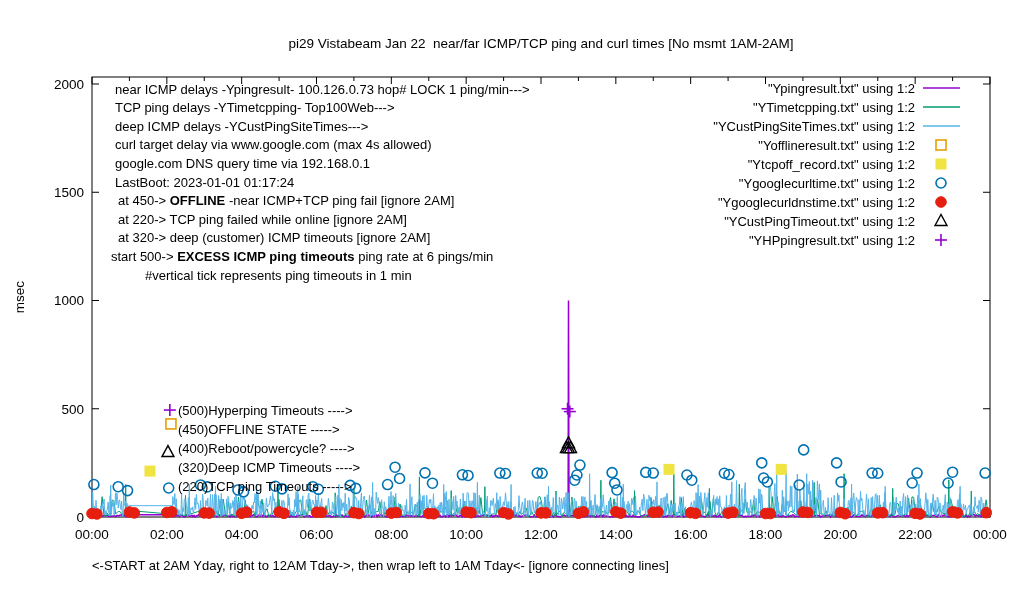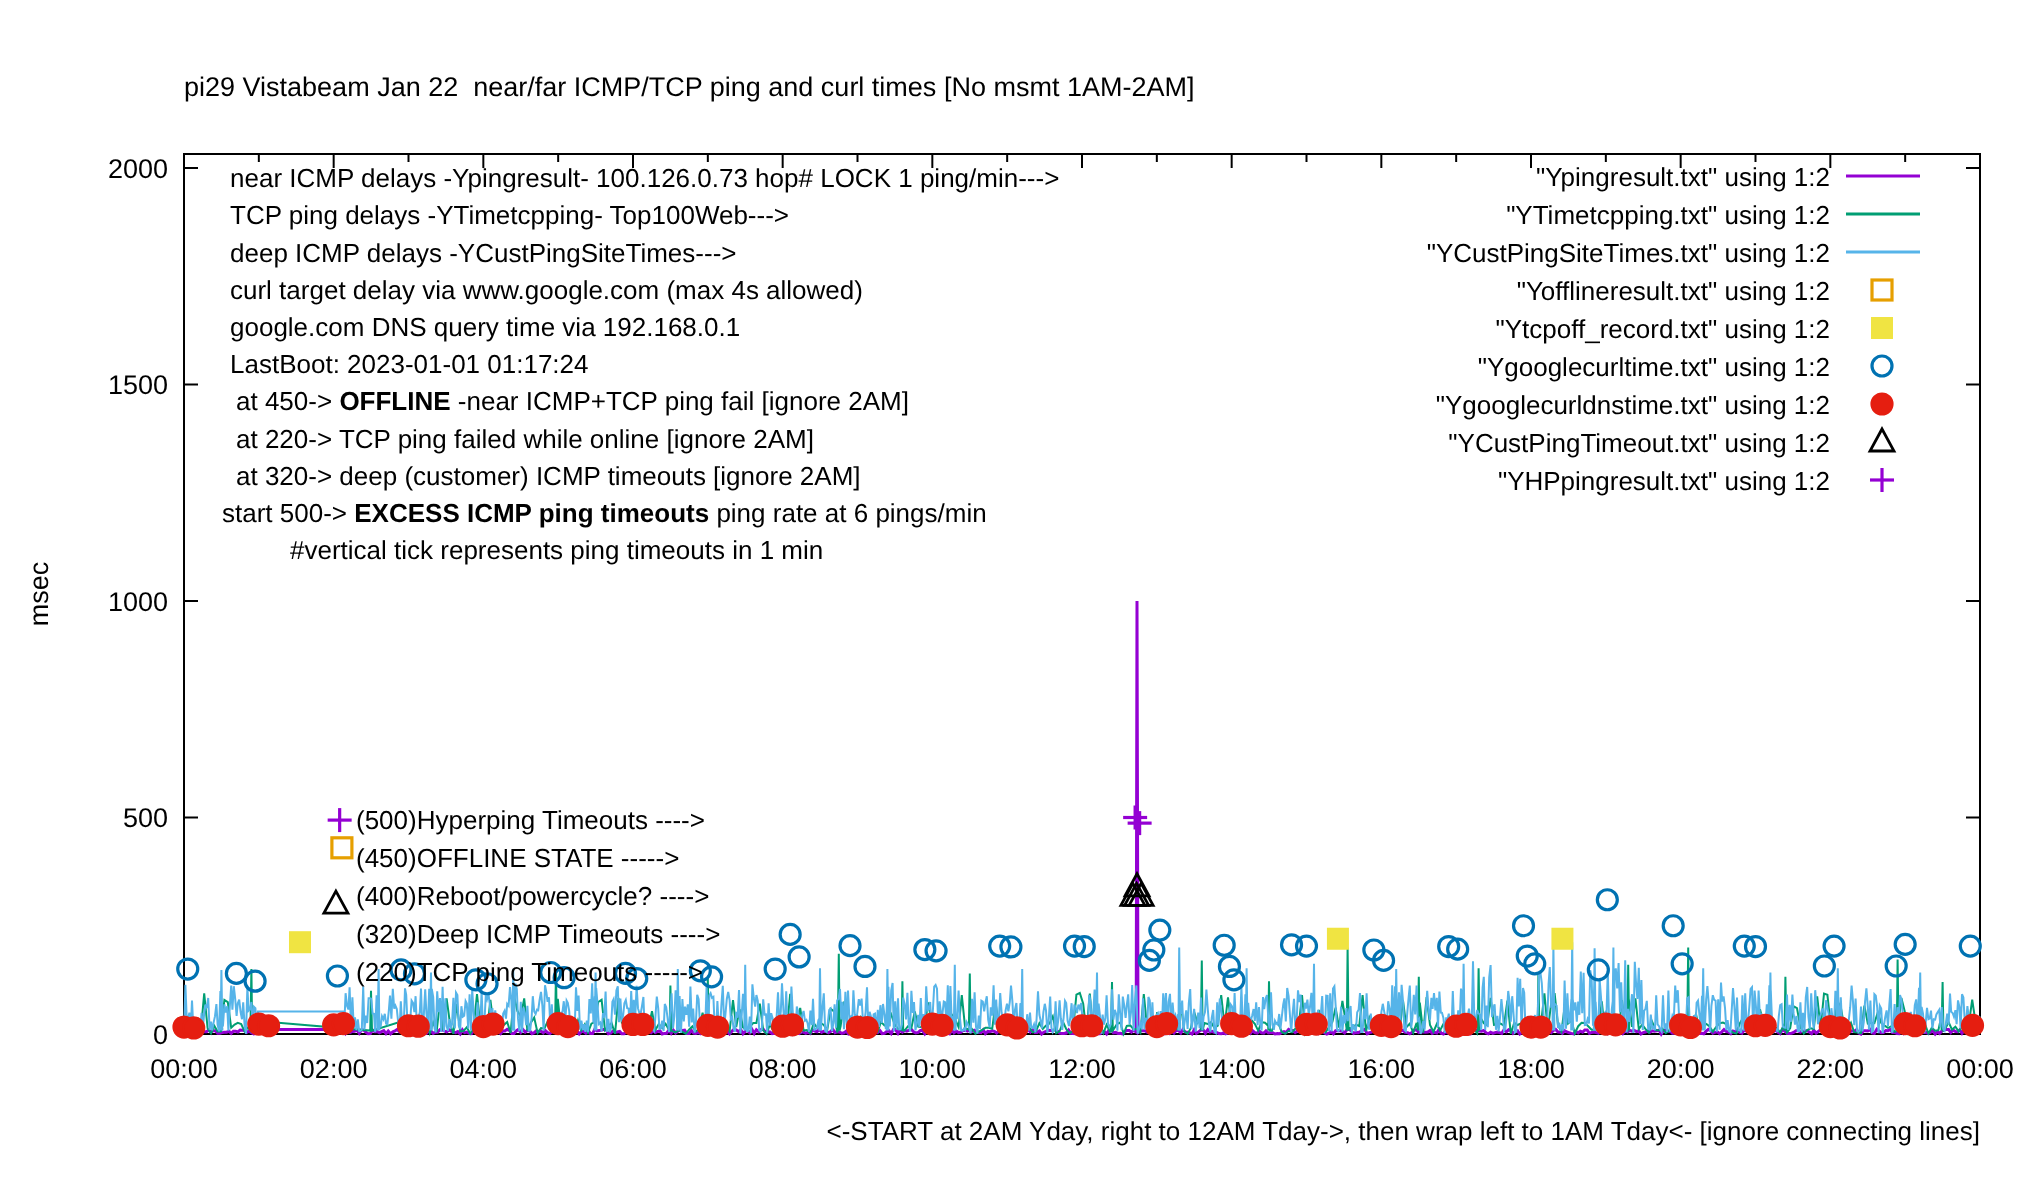--- a/index.html
+++ b/index.html
@@ -1,22 +1,22 @@
 <!DOCTYPE html>
 <html><head>
 <meta charset="utf-8">
 <style>
   html,body{margin:0;padding:0;}
   body{width:1020px;height:600px;background:#ffffff;position:relative;
        font-family:"Liberation Sans",sans-serif;color:#000;overflow:hidden;}
-  .title{position:absolute;top:36px;left:92px;width:898px;
+  .title{position:absolute;top:36px;left:92px;width:898px;text-align:center;
          font-size:13.5px;white-space:pre;}
   .ylabel{position:absolute;left:-12px;top:289px;width:64px;height:16px;text-align:center;
           font-size:13.5px;transform:rotate(-90deg);}
-  .caption{position:absolute;top:558px;left:92px;width:898px;text-align:right;font-size:13px;}
+  .caption{position:absolute;top:558px;left:92px;width:898px;text-align:left;font-size:13px;}
   svg{position:absolute;left:0;top:0;}
   svg text{font-family:"Liberation Sans",sans-serif;font-size:13px;fill:#000;}
   svg text.ytick{font-size:13.5px;}
 </style>
 </head>
 <body>
 
 <div class="stage">
   <div class="title">pi29 Vistabeam Jan 22  near/far ICMP/TCP ping and curl times [No msmt 1AM-2AM]</div>
   <div class="ylabel">msec</div>

